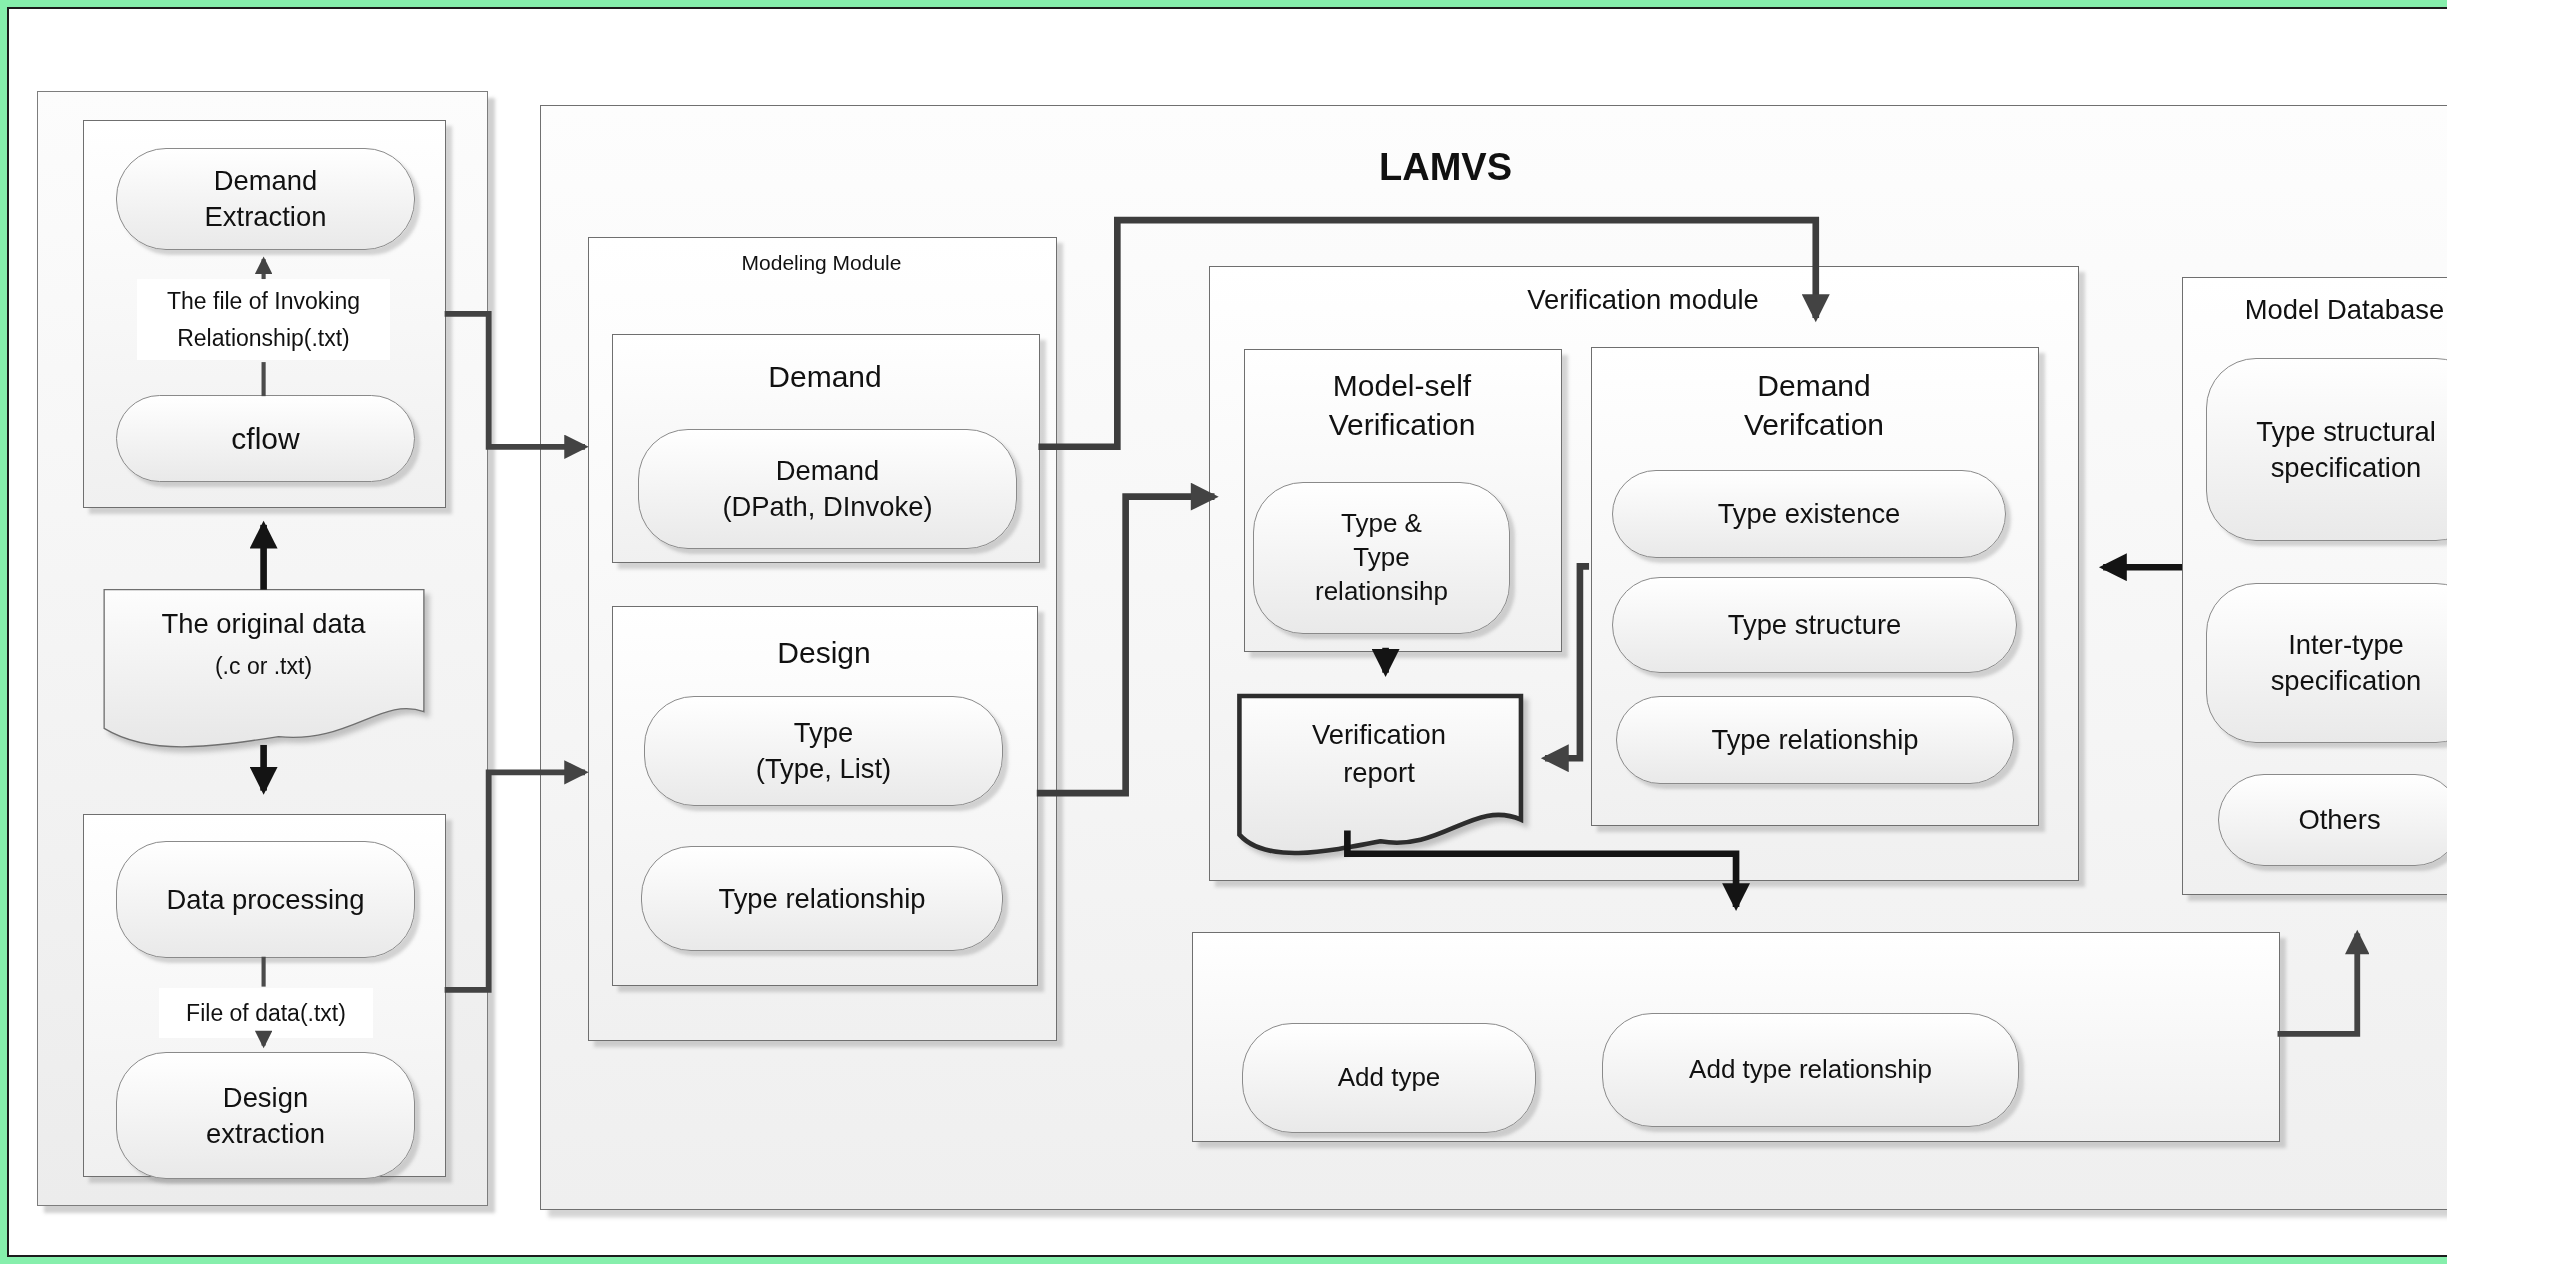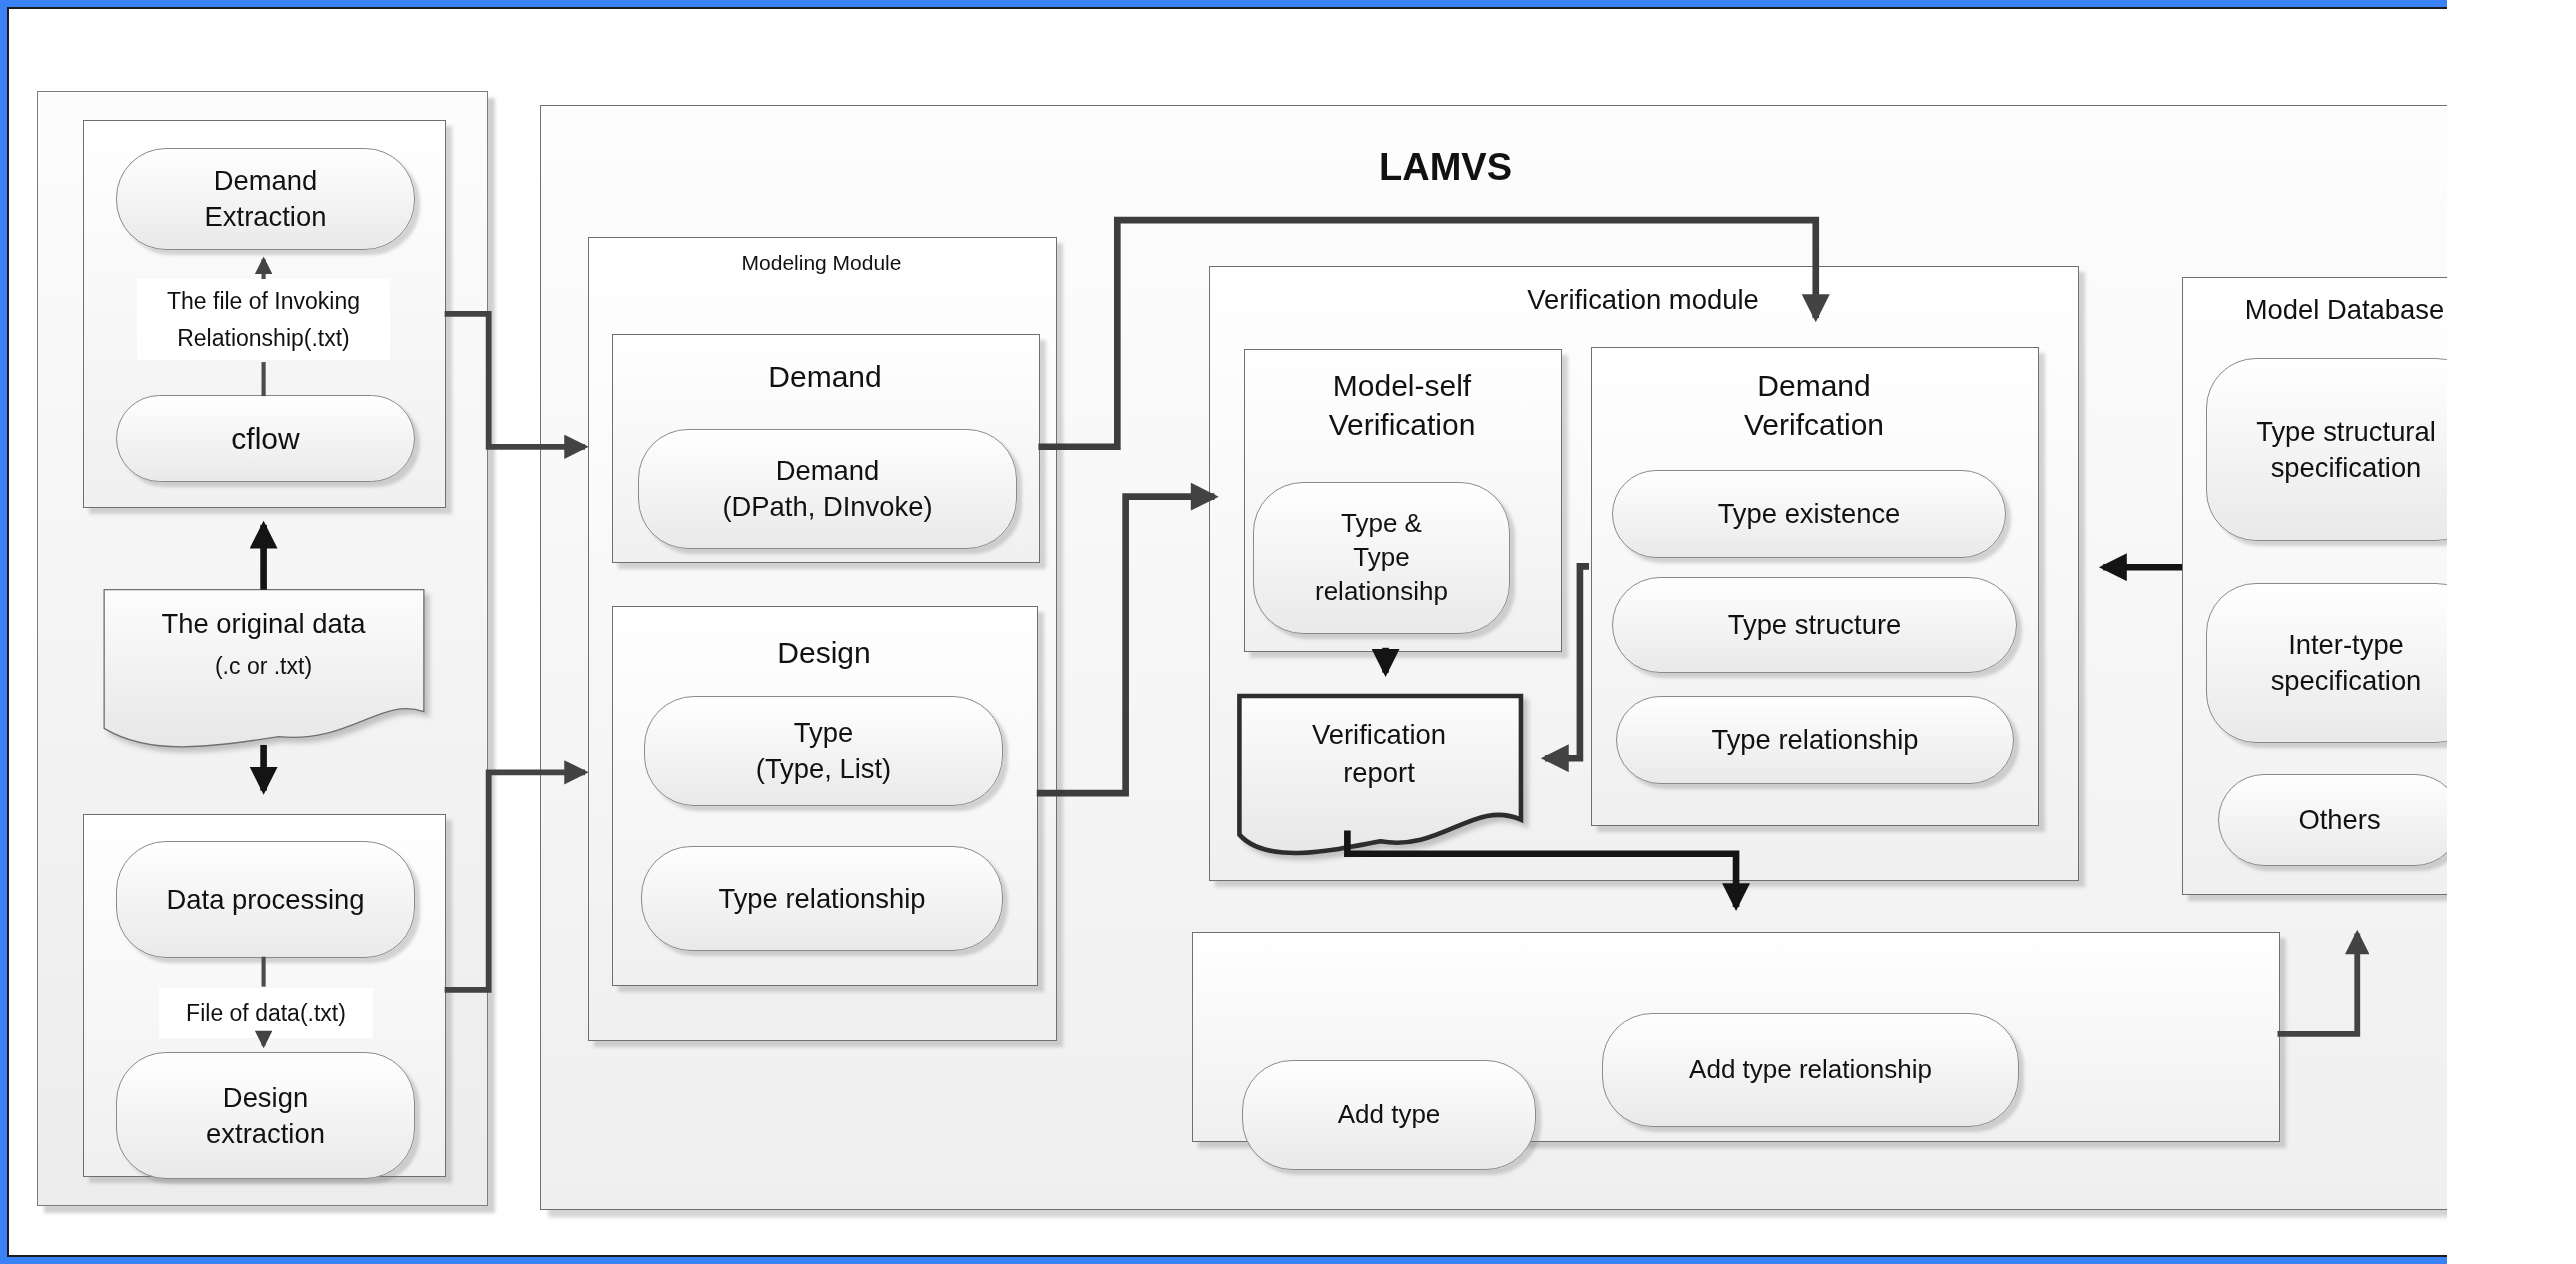--- a/index.html
+++ b/index.html
@@ -1,16 +1,16 @@
 <!DOCTYPE html>
 <html style="font-size:13.3px"><head>
 <meta charset="utf-8">
 <style>
   html,body{margin:0;padding:0;background:#ffffff;}
-  .canvas{position:relative;width:2447px;height:1264px;background:#3b82f6;overflow:hidden;
+  .canvas{position:relative;width:2447px;height:1264px;background:#86efac;overflow:hidden;
           font-family:"Liberation Sans","DejaVu Sans",sans-serif;color:#111;}
   .frame{position:absolute;left:6.6px;top:6.6px;width:2558px;height:1246px;border:2.5px solid #1c1c1c;background:#fff;}
   .panel{position:absolute;border:1.7px solid #7d7d7d;background:linear-gradient(180deg,#fcfcfc 0%,#ececec 100%);
          box-shadow:6.6px 6.6px 3.3px rgba(120,120,120,.35);}
   .box{position:absolute;border:1.3px solid #6f6f6f;background:linear-gradient(180deg,#ffffff 0%,#f0f0f0 100%);
        box-shadow:5.8px 5.8px 3.3px rgba(120,120,120,.3);}
   .bigbox{position:absolute;border:1.7px solid #707070;background:linear-gradient(180deg,#fdfdfd 0%,#efefef 100%);
        box-shadow:7.5px 7.5px 4.2px rgba(120,120,120,.32);}
   .stadium{position:absolute;border:1.2px solid #8a8a8a;border-radius:50px;
            background:linear-gradient(180deg,#ffffff 0%,#e9e9e9 100%);
@@ -81,21 +81,21 @@
   <div class="title f36" style="left:1591px;top:366px;width:446px;height:90px;">Demand
 Verifcation</div>
   <div class="stadium f33" style="left:1612px;top:577px;width:403px;height:94px;">Type structure</div>
   <div class="stadium f33" style="left:1612px;top:470px;width:392px;height:86px;">Type existence</div>
   <div class="stadium f33" style="left:1616px;top:696px;width:396px;height:86px;">Type relationship</div>
 
   <div class="doctext f33" style="left:1246px;top:716px;width:266px;height:91px;">Verification
 report</div>
 
   <div class="box" style="left:1192px;top:932px;width:1086px;height:208px;"></div>
-  <div class="stadium f31" style="left:1242px;top:1023px;width:292px;height:108px;margin-top:37px;">Add type</div>
+  <div class="stadium f31" style="left:1242px;top:1023px;width:292px;height:108px;">Add type</div>
   <div class="stadium f31" style="left:1602px;top:1013px;width:415px;height:112px;">Add type relationship</div>
 
   <div class="box" style="left:2182px;top:277px;width:325px;height:616px;"></div>
   <div class="title f33" style="left:2182px;top:292px;width:325px;height:40px;">Model Database</div>
   <div class="stadium f33" style="left:2206px;top:358px;width:278px;height:181px;">Type structural
 specification</div>
   <div class="stadium f33" style="left:2206px;top:583px;width:278px;height:158px;">Inter-type
 specification</div>
   <div class="stadium f33" style="left:2218px;top:774px;width:241px;height:90px;">Others</div>
 

